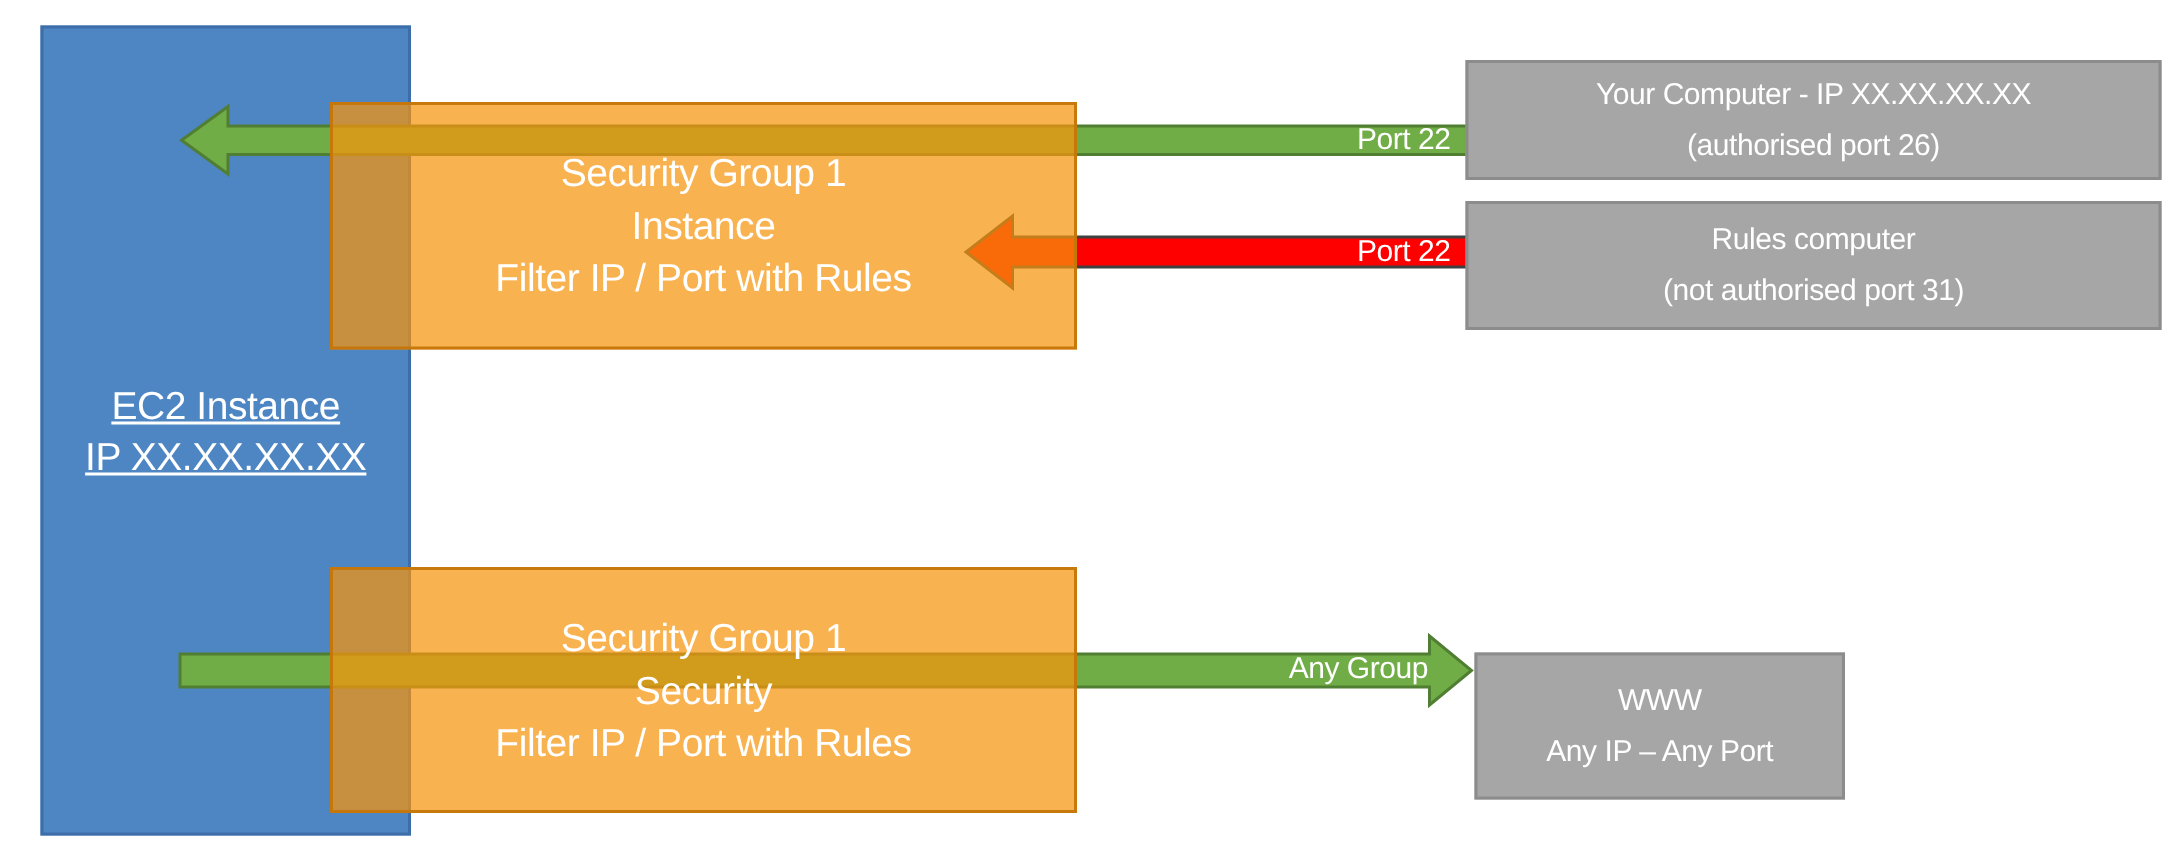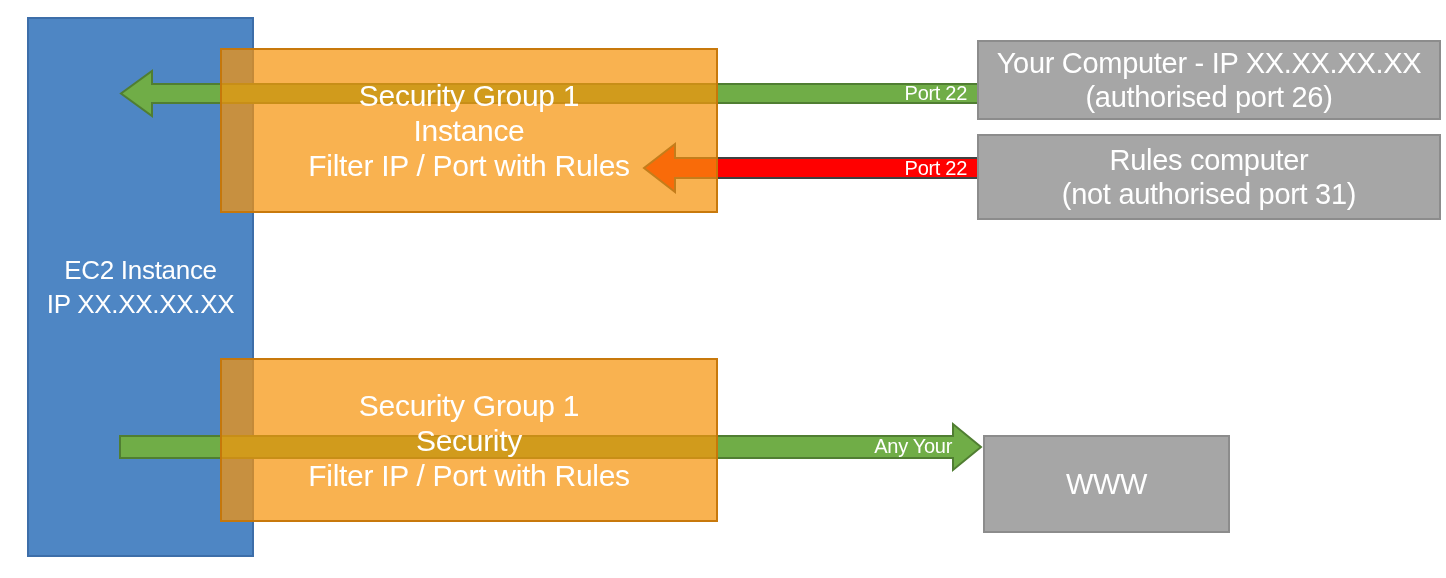--- a/index.html
+++ b/index.html
@@ -13,40 +13,40 @@
   }
   .box{
     position:absolute;
     box-sizing:border-box;
     display:flex;flex-direction:column;
     align-items:center;justify-content:center;
     text-align:center;
     color:var(--text,#fff);
   }
   .ec2{
-    left:27px;top:17px;width:227px;height:540px;
+    left:27px;top:17px;width:247px;height:540px;
     background:var(--blue-fill);
     border:2px solid var(--blue-border);
     z-index:1;
-    font-size:26px;line-height:34px;
+    font-size:26px;line-height:34px;text-decoration:underline;
   }
   .gray{
     background:var(--gray-fill);
     border:2px solid var(--gray-border);
     z-index:2;
-    font-size:29px;line-height:34px;
+    font-size:20px;line-height:34px;
   }
   .gray.your-computer{left:977px;top:40px;width:464px;height:80px;}
   .gray.other-computer{left:977px;top:134px;width:464px;height:86px;}
   .gray.www{left:983px;top:387px;width:247px;height:98px;margin-top:48px;}
   .sg{
     background:var(--orange-fill);
     border:2px solid var(--orange-border);
     z-index:3;
-    font-size:30px;line-height:35px;
+    font-size:26px;line-height:35px;margin-top:20px;
   }
   .sg.inbound{left:220px;top:48px;width:498px;height:165px;}
   .sg.outbound{left:220px;top:358px;width:498px;height:164px;}
   .arrows{
     position:absolute;left:0;top:0;width:1446px;height:578px;
     z-index:2;
   }
   .flow-label{
     position:absolute;
     z-index:4;
@@ -80,30 +80,31 @@
   <div class="box gray your-computer">
     <div>Your Computer - IP XX.XX.XX.XX</div>
     <div>(authorised port 26)</div>
   </div>
   <div class="box gray other-computer">
     <div>Rules computer</div>
     <div>(not authorised port 31)</div>
   </div>
   <div class="box gray www">
     <div>WWW</div>
+    <div>Any IP – Any Port</div>
   </div>
 
   <div class="box sg inbound">
     <div>Security Group 1</div>
     <div>Instance</div>
     <div>Filter IP / Port with Rules</div>
   </div>
   <div class="box sg outbound">
     <div>Security Group 1</div>
     <div>Security</div>
     <div>Filter IP / Port with Rules</div>
   </div>
 
   <div class="flow-label in-allowed">Port 22</div>
   <div class="flow-label in-blocked">Port 22</div>
-  <div class="flow-label out-allowed">Any Your</div>
+  <div class="flow-label out-allowed">Any Group</div>
 
 </div>
 
 </body></html>

